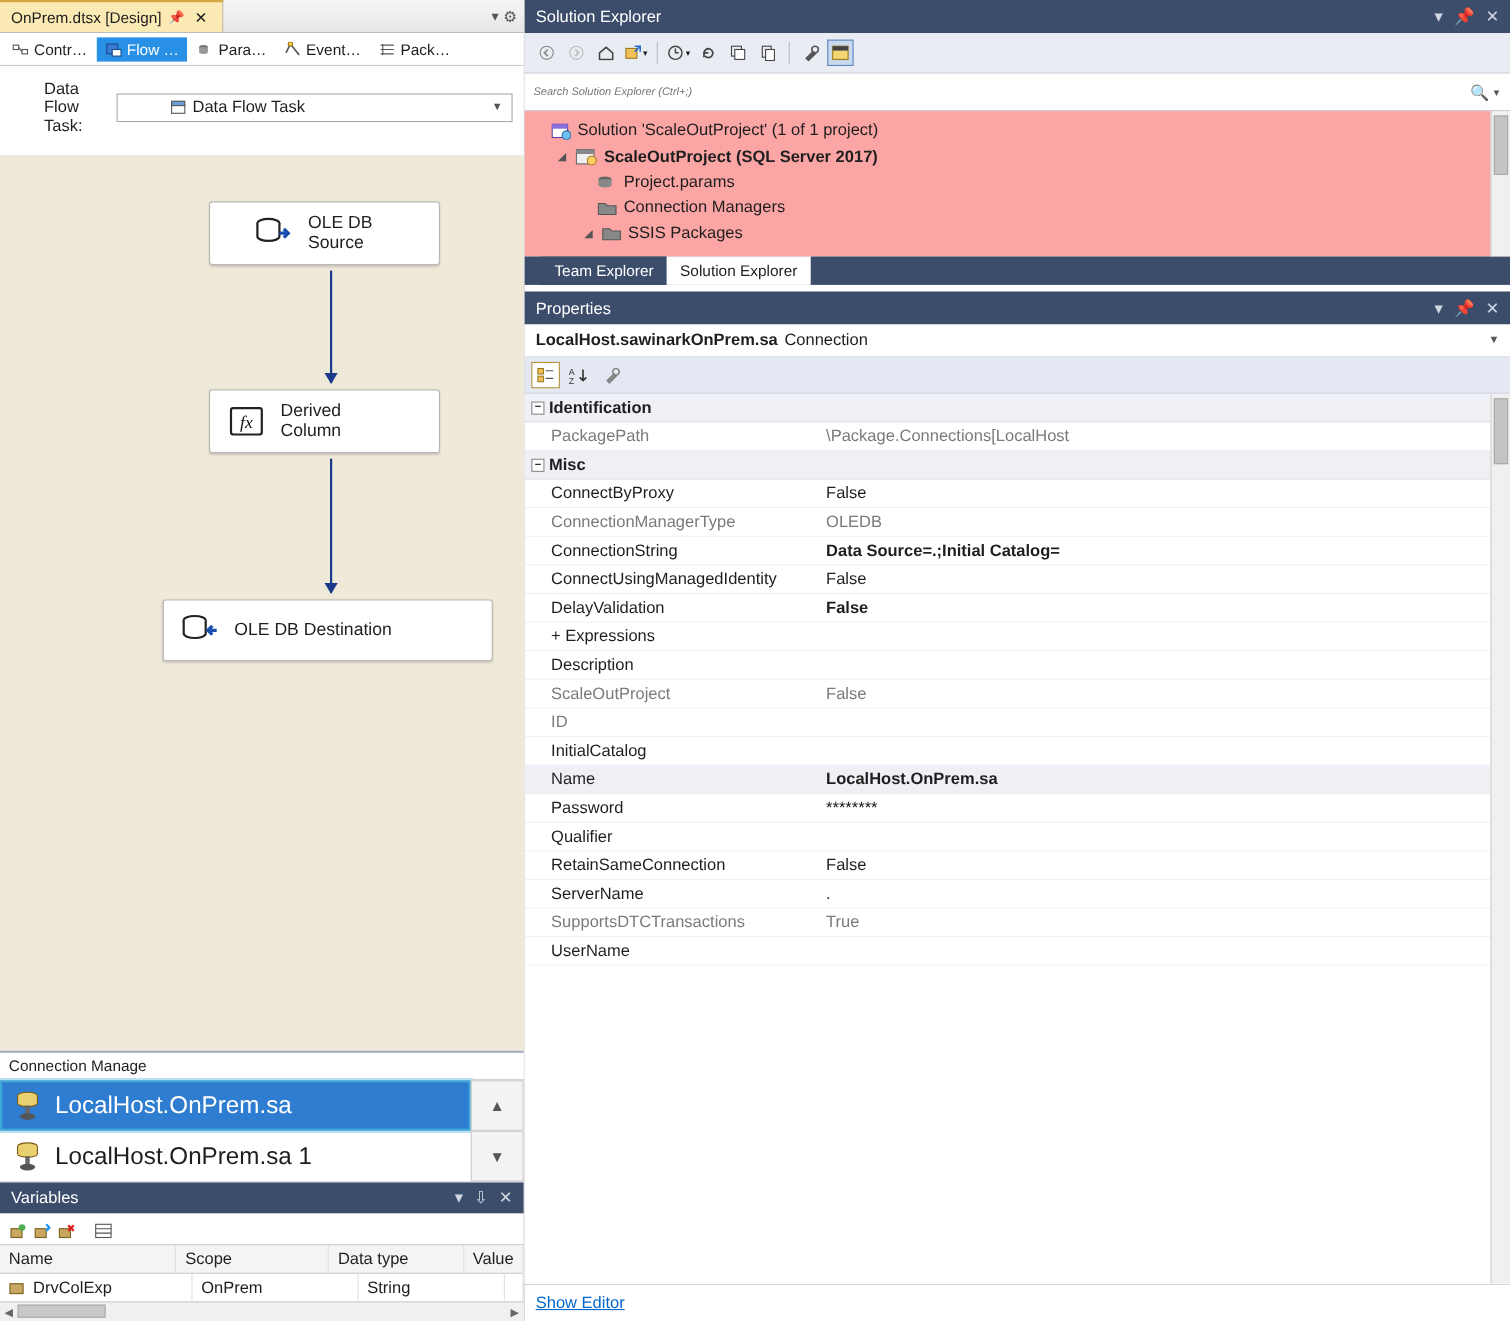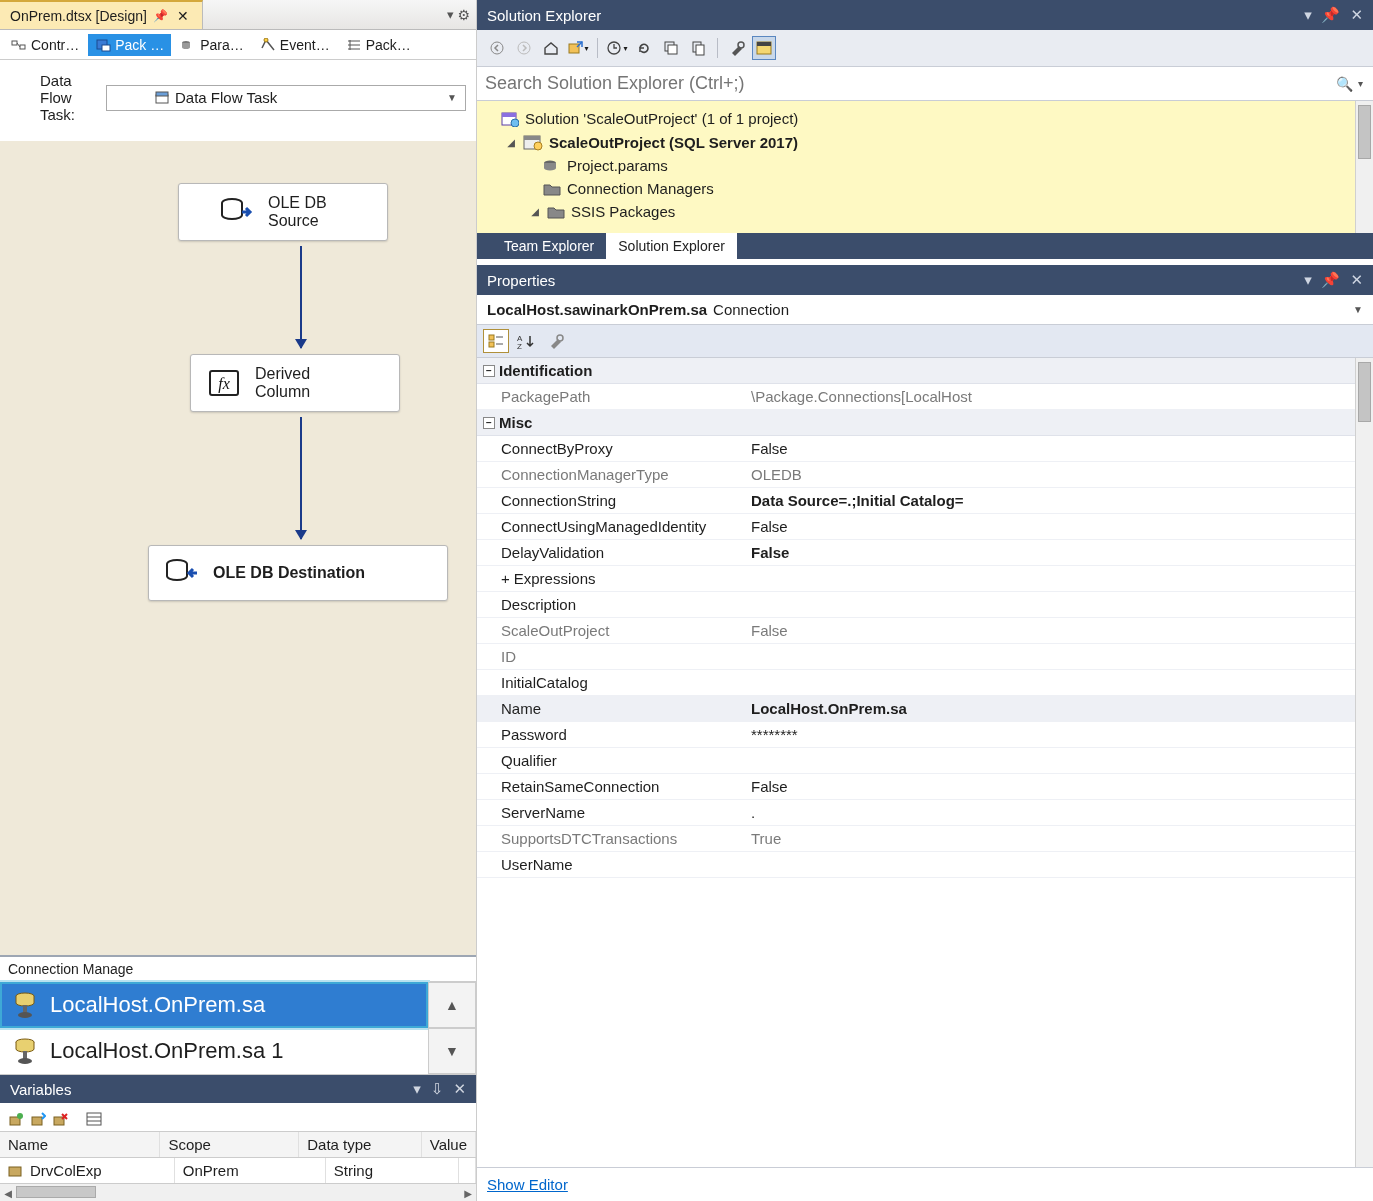--- a/index.html
+++ b/index.html
@@ -64,24 +64,24 @@
 .panel-title { background: #3b4d6b; color: #fff; display: flex; align-items: center; padding: 0 10px; height: 30px; font-size: 15px; }
 .panel-title .panel-icons { margin-left:auto; display:flex; gap:10px; color:#cfd6e2; }
 .panel-title .panel-icons span { cursor:pointer; }
 
 .se-toolbar { display:flex; align-items:center; gap:3px; padding:6px 8px; background:#e9ecf2; border-bottom:1px solid #c9cdd6; }
 .se-toolbar .tb { width:24px; height:24px; display:flex; align-items:center; justify-content:center; border:1px solid transparent; cursor:pointer; }
 .se-toolbar .sep { width:1px; height:20px; background:#b8bcc6; margin:0 4px; }
 .se-toolbar .tb.active { background:#c9d8ea; border-color:#5a87c0; }
 
 .se-search { display:flex; align-items:center; padding:4px 8px; border-bottom:1px solid #c9cdd6; background:#fff; height:34px; }
-.se-search input { flex:1; border:none; outline:none; font-size:18px; color:#15803d; }
+.se-search input { flex:1; border:none; outline:none; font-size:10px; color:#15803d;font-style:italic; }
 .se-search .mag { color:#555; font-size:14px; padding:0 2px; cursor:pointer; }
 
-.se-tree { padding:6px 4px 10px 4px; font-size:15px; background:#fef9c3; position:relative; }
+.se-tree { padding:6px 4px 10px 4px; font-size:15px; background:#fca5a5; position:relative; }
 .se-tree .row { display:flex; align-items:center; gap:6px; padding:3px 2px; }
 .se-tree .indent1{ padding-left:24px;} .se-tree .indent2{ padding-left:62px;} .se-tree .indent2b{ padding-left:48px;}
 .se-tree .caret { width:12px; display:inline-flex; justify-content:center; font-size:10px; color:#555; }
 .se-tree .bold{ font-weight:600; }
 .se-vscroll { position:absolute; right:0; top:0; bottom:0; width:18px; background:#f0f0f0; border-left:1px solid #d0d0d0; }
 .se-vscroll .thumb { position:absolute; left:2px; right:2px; top:4px; height:54px; background:#c4c4c4; border:1px solid #a8a8a8; }
 
 .se-bottom-tabs { display:flex; background:#3b4d6b;padding-left:15px; }
 .se-bottom-tabs .btab { padding:5px 12px; font-size:14px; cursor:pointer; color:#fff; background:#3b4d6b; }
 .se-bottom-tabs .btab.active { background:#fff; color:#222; }
@@ -141,21 +141,21 @@
           </span>
           <span>Contr…</span>
         </div>
         <div class="subtab active">
           <span class="mini-ico">
             <svg width="16" height="14">
               <rect x="2" y="2" width="10" height="9" fill="#3a7bd5" stroke="#1a4a90"></rect>
               <rect x="7" y="7" width="8" height="6" fill="#fff" stroke="#1a4a90"></rect>
             </svg>
           </span>
-          <span>Pack …</span>
+          <span>Flow …</span>
         </div>
         <div class="subtab">
           <span class="mini-ico">
             <svg width="16" height="14">
               <ellipse cx="6" cy="5" rx="4" ry="2" fill="#777"></ellipse>
               <path d="M2 5v4a4 2 0 0 0 8 0V5" fill="#999"></path>
             </svg>
           </span>
           <span>Para…</span>
         </div>
@@ -189,21 +189,21 @@
               <rect x="1" y="4" width="12" height="8" fill="#fff" stroke="#555"></rect>
               <rect x="1" y="1" width="12" height="4" fill="#6a9ed8" stroke="#555"></rect>
             </svg>
           <span>Data Flow Task</span>
         </span>
         <span class="dft-select-caret">▼</span>
       </div>
     </div>
 
     <div class="canvas">
-      <div class="flow-node" style="left:178px; top:42px; width:210px;padding-left:41px;">
+      <div class="flow-node" style="left:190px; top:42px; width:210px;padding-left:41px;">
         <span class="node-icon">
           <svg viewBox="0 0 34 34" width="34" height="34">
               <ellipse cx="12" cy="8" rx="10" ry="4" fill="#fff" stroke="#222" stroke-width="2"></ellipse>
               <path d="M2 8 v12 a10 4 0 0 0 20 0 V8" fill="#fff" stroke="#222" stroke-width="2"></path>
               <path d="M22 17 h8 M26 13 l4 4 -4 4" fill="none" stroke="#1a4fb0" stroke-width="3"></path>
             </svg>
         </span>
         <span style="white-space:pre-line;">OLE DB
 Source</span>
       </div>
@@ -212,21 +212,21 @@
         <span class="node-icon">
           <svg viewBox="0 0 34 34" width="34" height="34">
               <rect x="3" y="5" width="28" height="24" rx="2" fill="#fff" stroke="#222" stroke-width="2"></rect>
               <text x="17" y="23" text-anchor="middle" font-style="italic" font-family="serif" font-size="16" fill="#111">fx</text>
             </svg>
         </span>
         <span style="white-space:pre-line;">Derived
 Column</span>
       </div>
       <div class="arrow" style="top:276px; height:122px;"></div>
-      <div class="flow-node" style="left:148px; top:404px; width:300px;font-weight:bold;">
+      <div class="flow-node" style="left:148px; top:404px; width:300px;">
         <span class="node-icon">
           <svg viewBox="0 0 34 34" width="34" height="34">
               <ellipse cx="12" cy="8" rx="10" ry="4" fill="#fff" stroke="#222" stroke-width="2"></ellipse>
               <path d="M2 8 v12 a10 4 0 0 0 20 0 V8" fill="#fff" stroke="#222" stroke-width="2"></path>
               <path d="M32 17 h-8 M28 13 l-4 4 4 4" fill="none" stroke="#1a4fb0" stroke-width="3"></path>
             </svg>
         </span>
         <span>OLE DB Destination</span>
       </div>
     </div>

